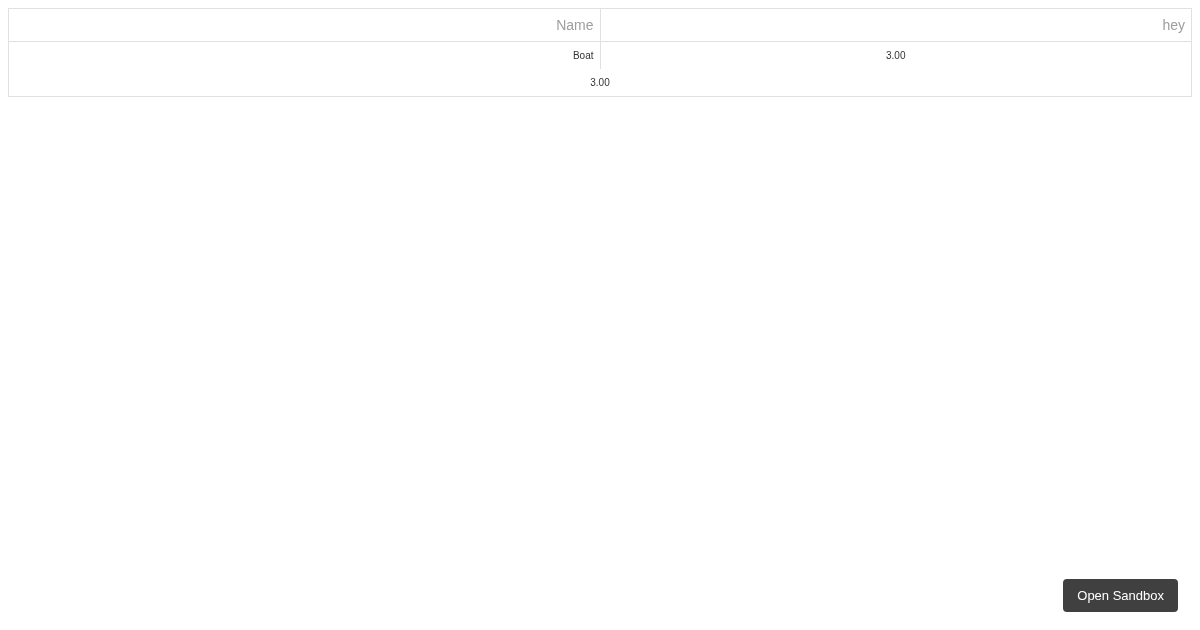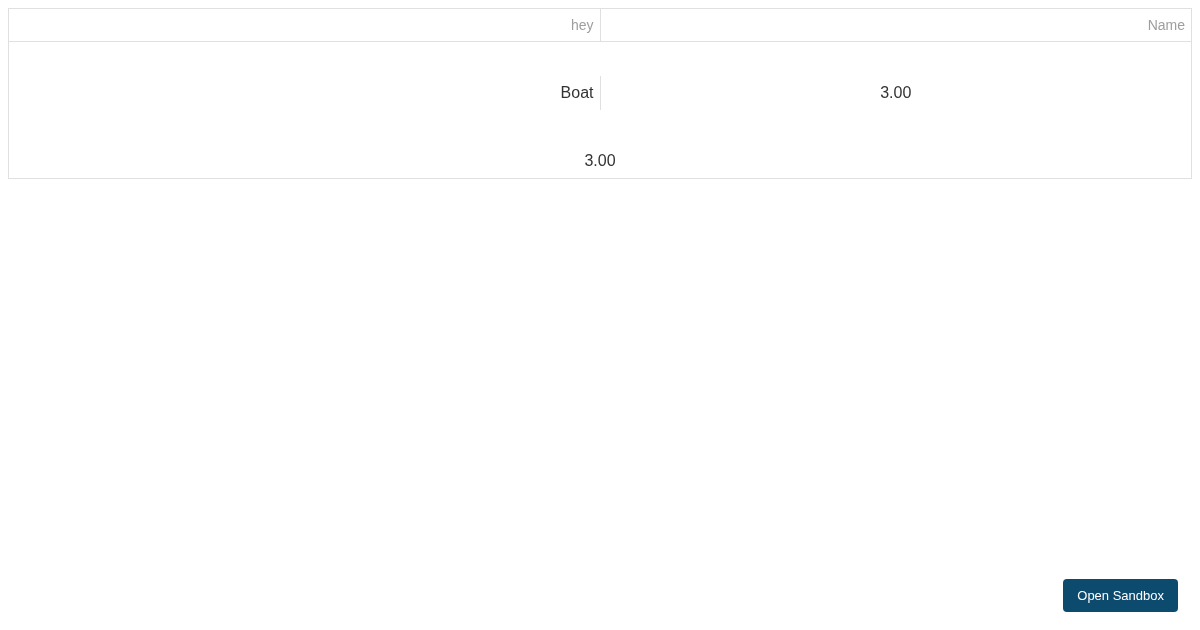--- a/index.html
+++ b/index.html
@@ -38,49 +38,48 @@
       border-right: none;
     }
     .body-row {
       display: flex;
     }
     .body-cell {
       flex: 1;
       padding: 8px 6px;
       text-align: right;
       color: #333333;
-      font-size: 16px;
+      font-size: 10px;
       border-right: 1px solid #e0e0e0;
-      margin-top: 34px;
     }
     .body-cell:last-child {
       border-right: none;
       text-align: center;
     }
     .open-sandbox-btn {
       position: absolute;
       bottom: 18px;
       right: 22px;
-      background: #0c4a6e;
+      background: #404040;
       color: #ffffff;
       border: none;
       border-radius: 4px;
       padding: 9px 14px;
       font-size: 13px;
       cursor: pointer;
       font-family: inherit;
     }
   </style>
 </head>
 <body>
 
 <div class="table">
   <div class="header-row">
+    <div class="header-cell">Name</div>
     <div class="header-cell">hey</div>
-    <div class="header-cell">Name</div>
   </div>
   <div class="body-row">
     <div class="body-cell">Boat</div>
     <div class="body-cell">3.00</div>
   </div>
   <div class="body-row">
   </div>
   <div class="body-row">
     <div class="body-cell">3.00</div>
   </div>

